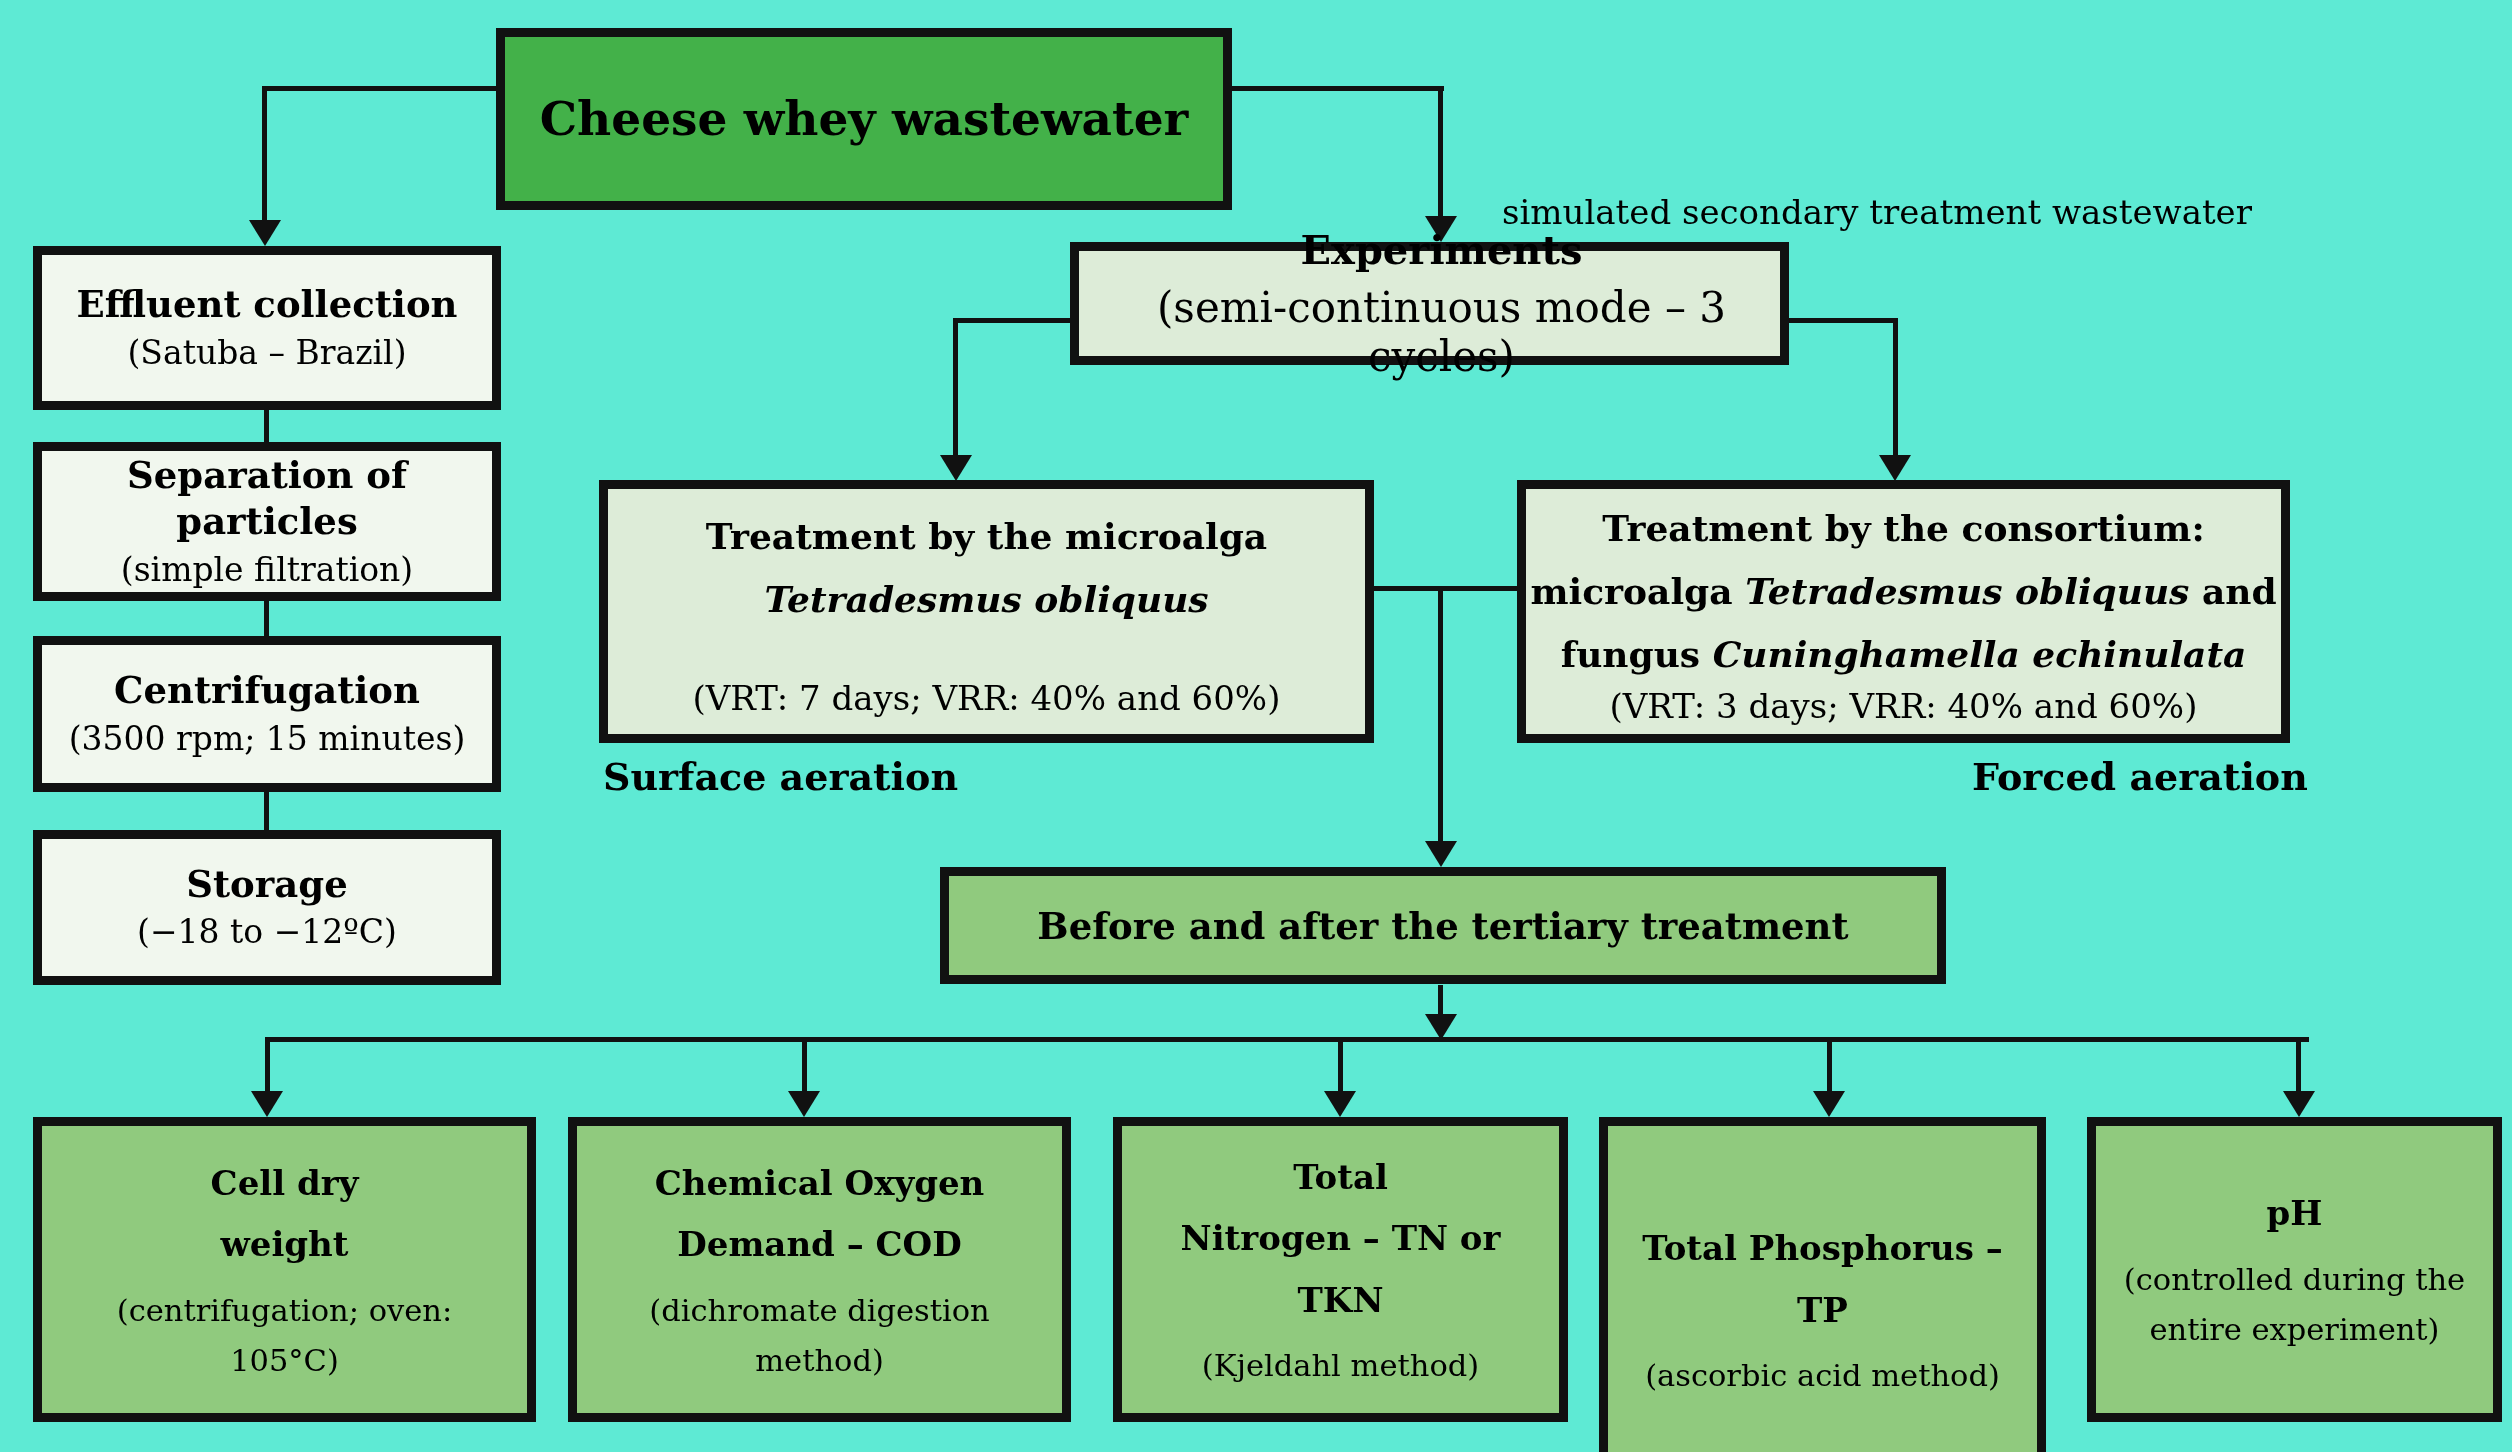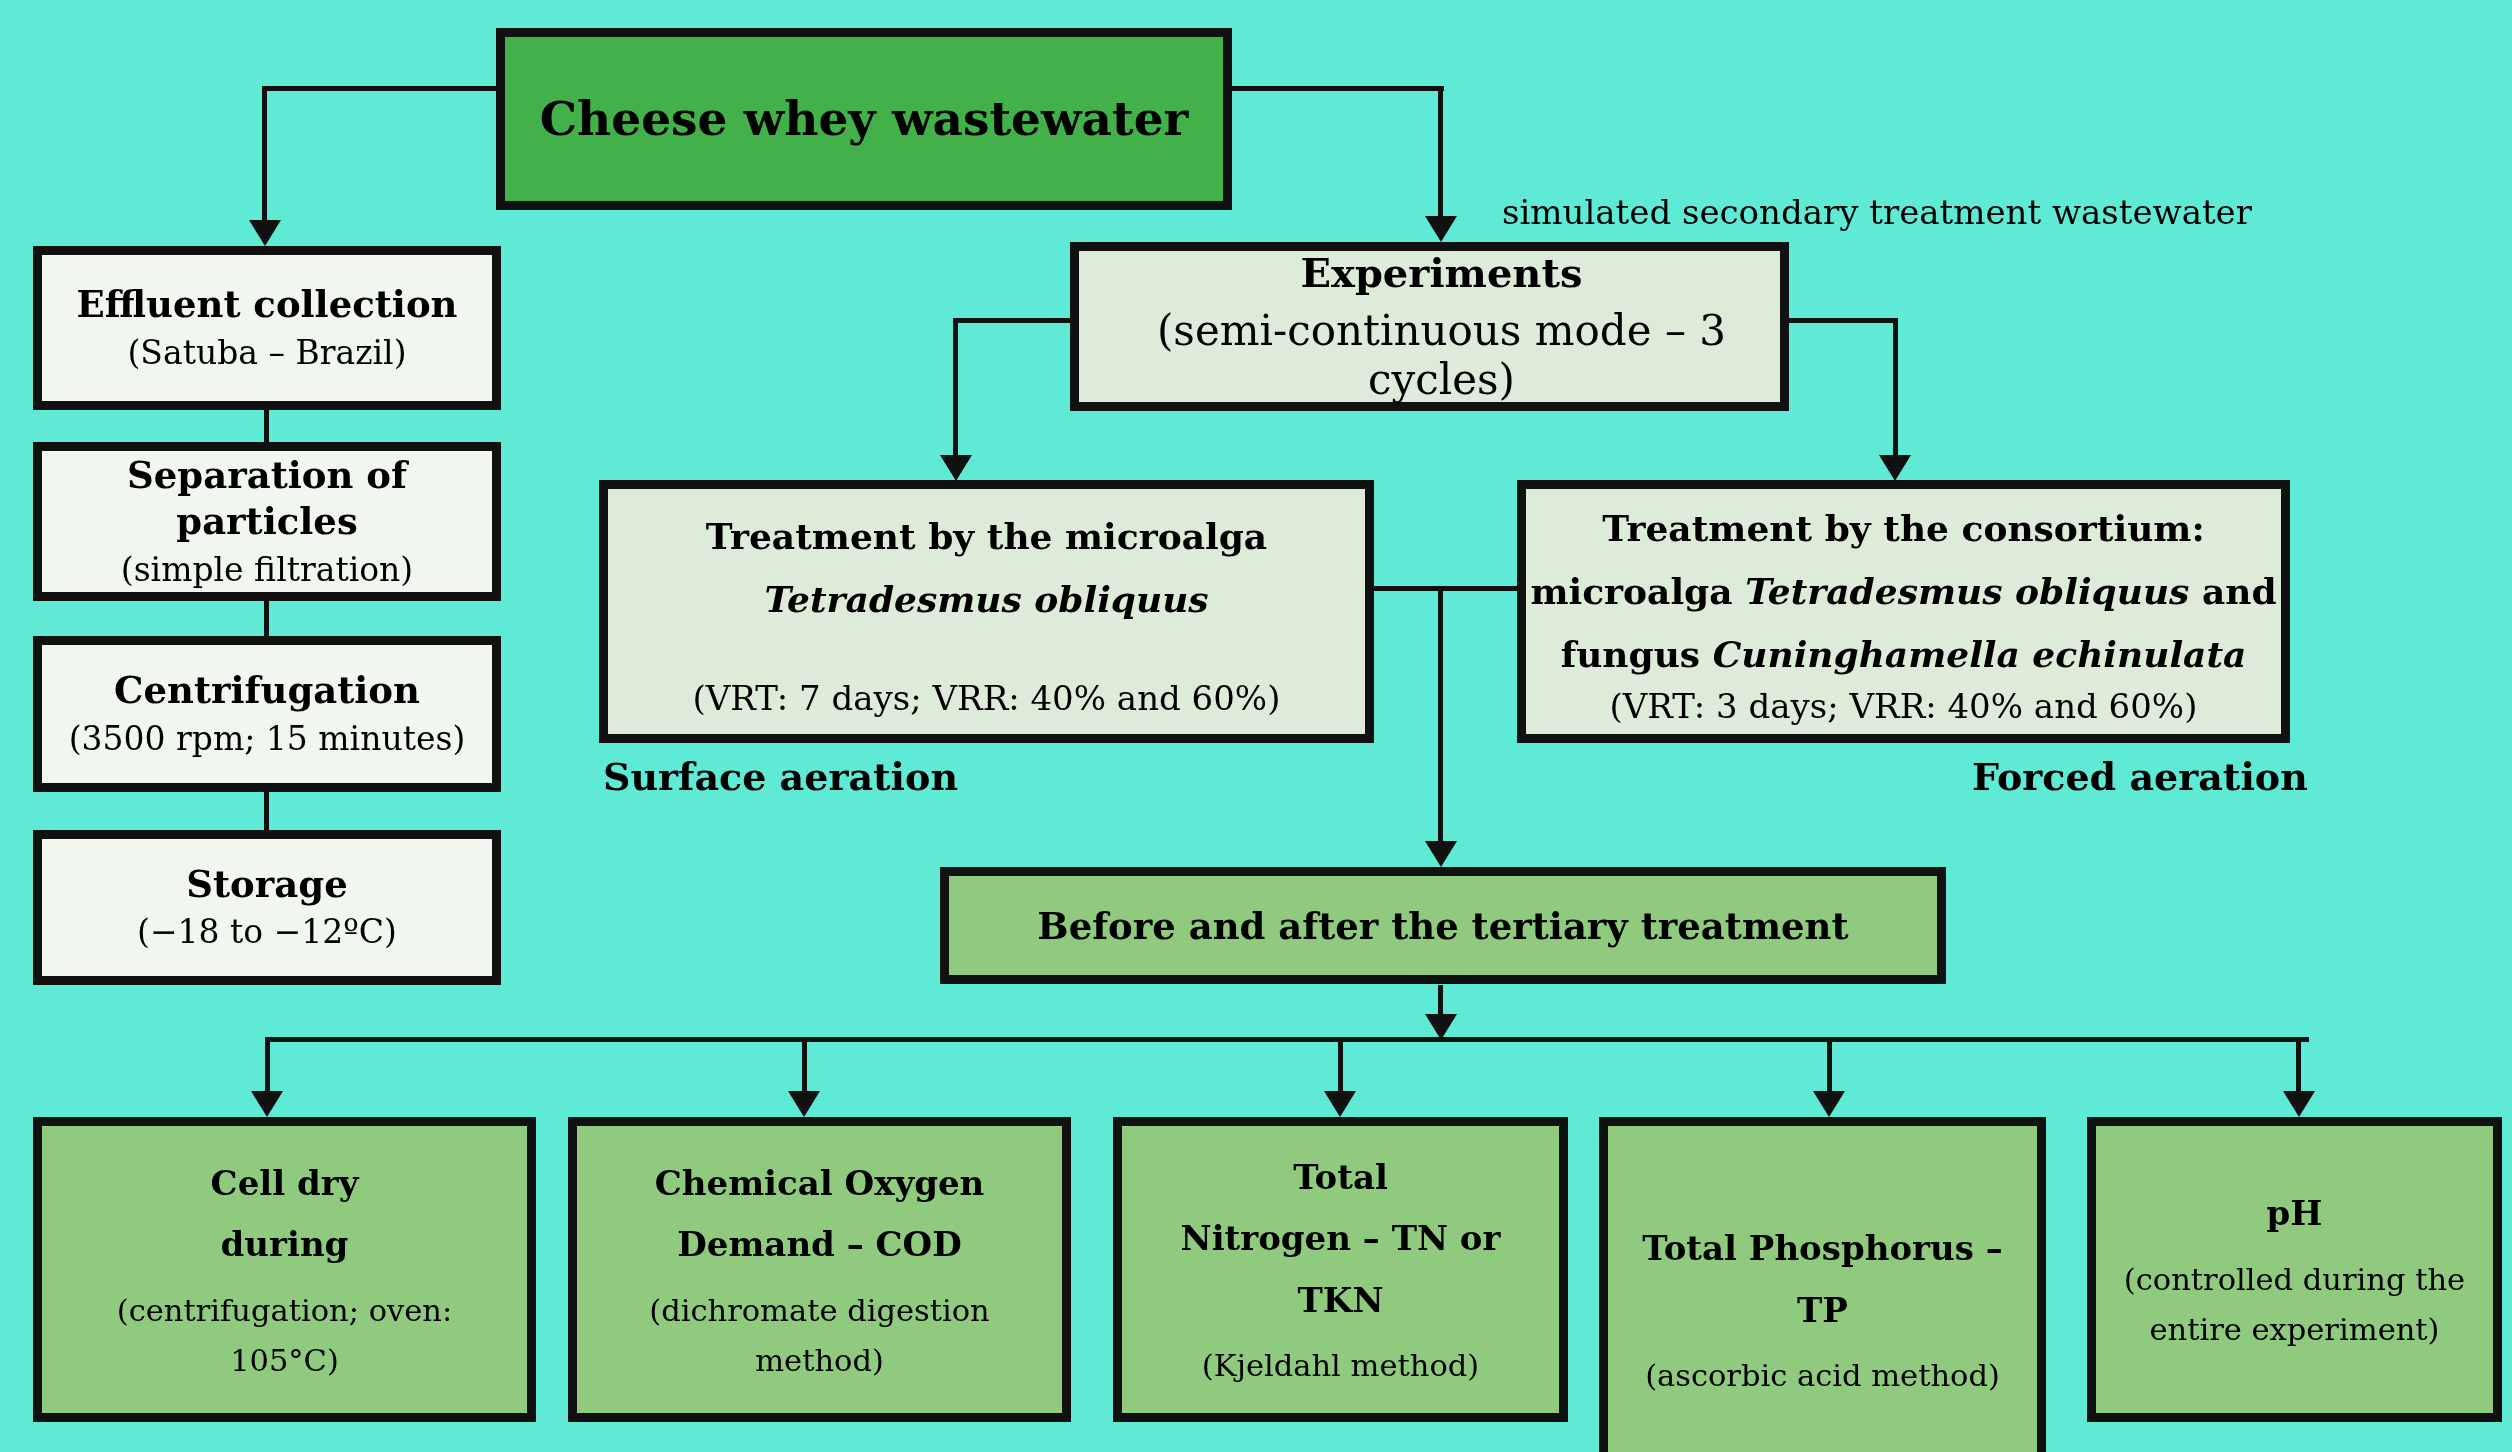--- a/index.html
+++ b/index.html
@@ -82,21 +82,21 @@
   </div>
   <div class="v" style="left:264px; top:792px; width:5.3px; height:38px;"></div>
 
   <div class="box fill-white" style="left:33px; top:830px; width:468px; height:155px;">
     <div class="t1">Storage</div>
     <div class="t2">(−18 to −12ºC)</div>
   </div>
 
   <div class="note" style="left:1502px; top:192px;">simulated secondary treatment wastewater</div>
 
-  <div class="box fill-pale" style="left:1070px; top:242px; width:719px; height:169px;padding-left:24px;">
+  <div class="box fill-pale" style="left:1070px; top:242px; width:719px; height:123px;padding-left:24px;">
     <div class="exp-t1">Experiments</div>
     <div class="exp-t2">(semi-continuous mode – 3 cycles)</div>
   </div>
 
   <div class="h" style="left:956px; top:318px; width:114px; height:5.3px;"></div>
   <div class="v" style="left:953px; top:318px; width:5.3px; height:140px;"></div>
   <div class="arr" style="left:956px; top:455px;"></div>
 
   <div class="h" style="left:1789px; top:318px; width:109px; height:5.3px;"></div>
   <div class="v" style="left:1893px; top:318px; width:5.3px; height:140px;"></div>
@@ -135,21 +135,21 @@
   <div class="arr" style="left:804px; top:1091px;"></div>
   <div class="v" style="left:1338px; top:1040px; width:5.3px; height:54px;"></div>
   <div class="arr" style="left:1340px; top:1091px;"></div>
   <div class="v" style="left:1827px; top:1040px; width:5.3px; height:54px;"></div>
   <div class="arr" style="left:1829px; top:1091px;"></div>
   <div class="v" style="left:2296px; top:1040px; width:5.3px; height:54px;"></div>
   <div class="arr" style="left:2299px; top:1091px;"></div>
 
   <div class="box fill-medium" style="left:33px; top:1117px; width:503px; height:305px;">
     <div class="an-t1">Cell dry
-during</div>
+weight</div>
     <div class="an-t2">(centrifugation; oven:
 105°C)</div>
   </div>
 
   <div class="box fill-medium" style="left:568px; top:1117px; width:503px; height:305px;">
     <div class="an-t1">Chemical Oxygen
 Demand – COD</div>
     <div class="an-t2">(dichromate digestion
 method)</div>
   </div>

